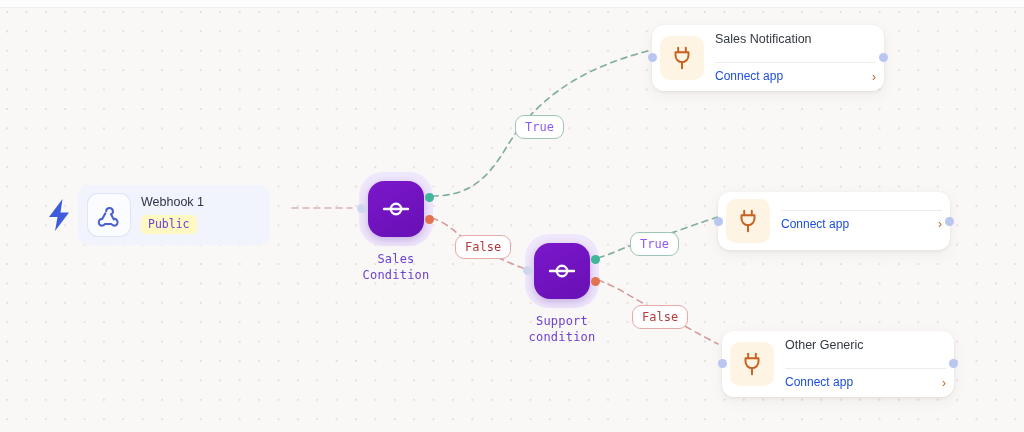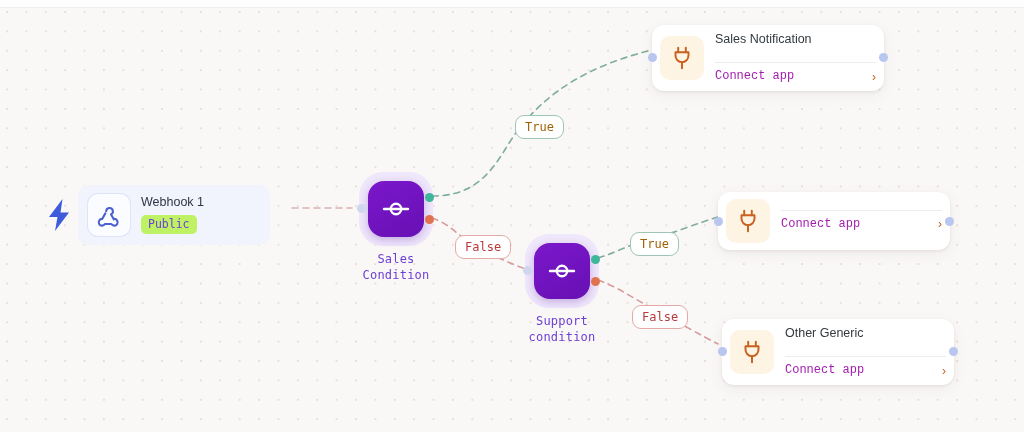--- a/index.html
+++ b/index.html
@@ -31,21 +31,21 @@
     padding:9px 34px 9px 10px;min-width:192px;box-sizing:border-box;
   }
   .wh-iconbox{
     width:42px;height:42px;border-radius:10px;background:#fbfcff;
     display:flex;align-items:center;justify-content:center;flex:0 0 auto;
     box-shadow:0 0 0 1px rgba(190,200,240,.35);
   }
   .trigger-text{margin-left:11px;display:flex;flex-direction:column;gap:5px;justify-content:flex-end;}
   .trigger-title{font-size:12.5px;color:#2f3545;line-height:1.1;}
   .badge-public{
-    align-self:flex-start;background:#bef264;color:#6d3fd4;
+    align-self:flex-start;background:#fef9c3;color:#6d3fd4;
     font-family:"DejaVu Sans Mono","Liberation Mono",monospace;
     font-size:11.5px;padding:2px 7px;border-radius:5px;line-height:1.25;
   }
 
   
   .cond{position:absolute;z-index:12;width:96px;display:flex;flex-direction:column;align-items:center;}
   .cond-halo{
     position:relative;width:74px;height:74px;border-radius:24px;
     background:#efe7fb;display:flex;align-items:center;justify-content:center;
   }
@@ -78,33 +78,33 @@
     display:flex;align-items:center;justify-content:center;flex:0 0 auto;
   }
   .app-body{margin-left:11px;display:flex;flex-direction:column;justify-content:center;}
   .app-title{font-size:12.5px;color:#33393f;line-height:1.15;padding-bottom:16px;}
   .app-sep{height:1px;background:#ececec;}
   .app-connect{
     display:flex;align-items:center;justify-content:space-between;
     padding-top:6px;gap:10px;
   }
   .app-connect-text{
-    font-family:Liberation Mono, monospace;
-    font-size:12px;color:#a21caf;line-height:1.2;
+    font-family:Liberation Sans, sans-serif;
+    font-size:12px;color:#1d4ed8;line-height:1.2;
   }
   .chev{color:#c8601f;font-size:12px;line-height:1;font-family:"Liberation Sans",sans-serif;}
   .pdot{position:absolute;width:9px;height:9px;border-radius:50%;background:#b9c6ef;top:50%;margin-top:-4.5px;}
 
   
   .pill{
     position:absolute;z-index:20;background:#ffffff;border-radius:9px;
     font-family:"DejaVu Sans Mono","Liberation Mono",monospace;
     font-size:12px;line-height:1;padding:5px 9px;white-space:nowrap;
   }
-  .pill.t{border:1px solid #9ec6b4;color:#a16207;text-align:right;}
+  .pill.t{border:1px solid #9ec6b4;color:#8b5cf6;text-align:right;}
   .pill.f{border:1px solid #e6a9a9;color:#b83a3a;}
 </style>
 </head>
 <body>
 
 <div id="canvas">
 
   <div id="topstrip"></div>
 
   <svg id="edges" viewBox="0 0 1024 432" xmlns="http://www.w3.org/2000/svg">
@@ -218,21 +218,21 @@
       <div class="app-body" style="flex:1;">
         <div class="app-sep"></div>
         <div class="app-connect">
           <span class="app-connect-text">Connect app</span>
           <span class="chev">›</span>
         </div>
       </div>
     </div>
   </div>
 
-  <div class="app" style="left:722px;top:319px;width:232px;">
+  <div class="app" style="left:722px;top:331px;width:232px;">
     <span class="pdot" style="left:-4px;"></span>
     <span class="pdot" style="right:-4px;"></span>
     <div class="app-card" style="width:232px;">
       <div class="app-iconbox">
         <svg width="26" height="26" viewBox="0 0 24 24" fill="none" stroke="#c8601f" stroke-width="1.8" stroke-linecap="round" stroke-linejoin="round">
           <path d="M8.5 2.5v4.2"></path>
             <path d="M15.5 2.5v4.2"></path>
           <path d="M6 6.7h12v3.1a6 6 0 0 1-12 0z"></path>
           <path d="M12 15.8v5.7"></path>
         </svg>

